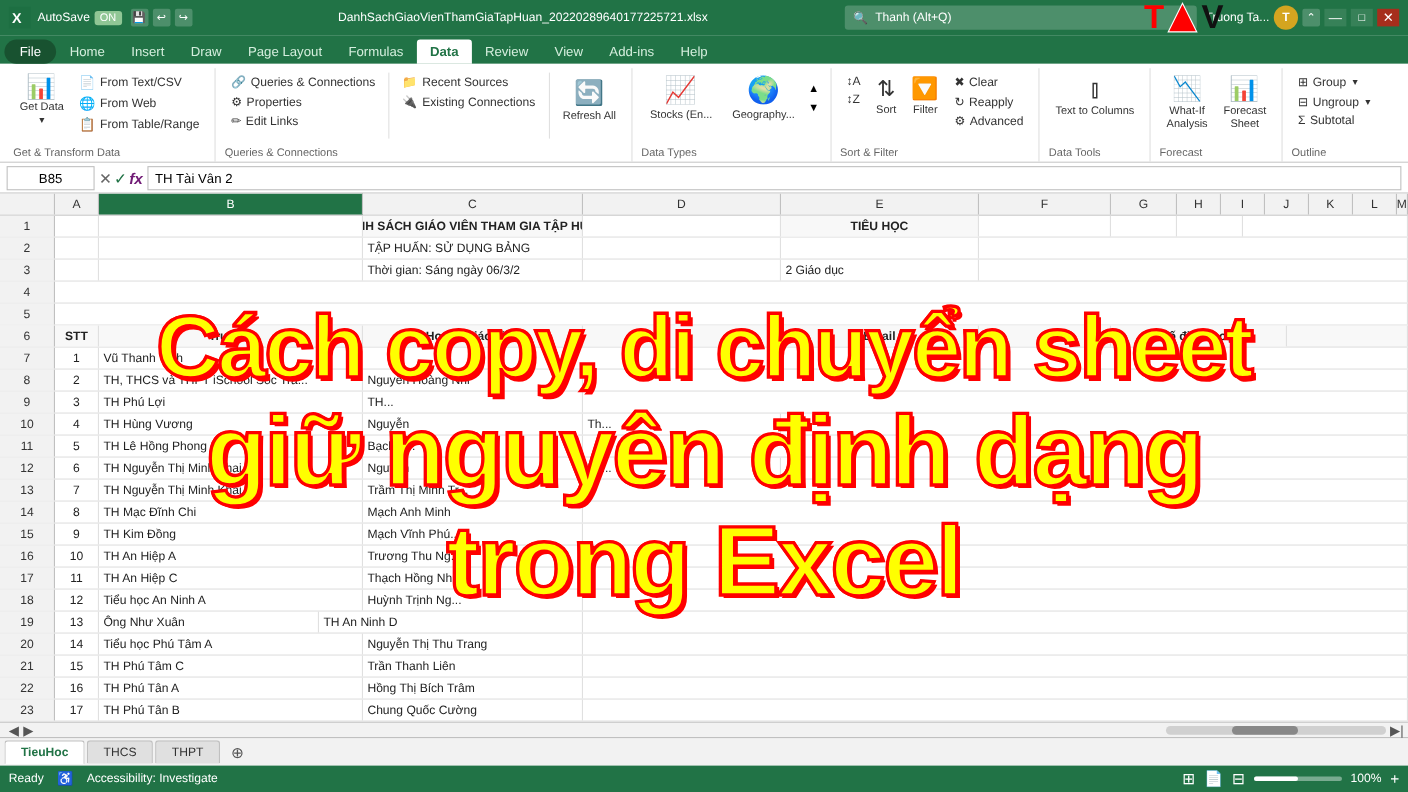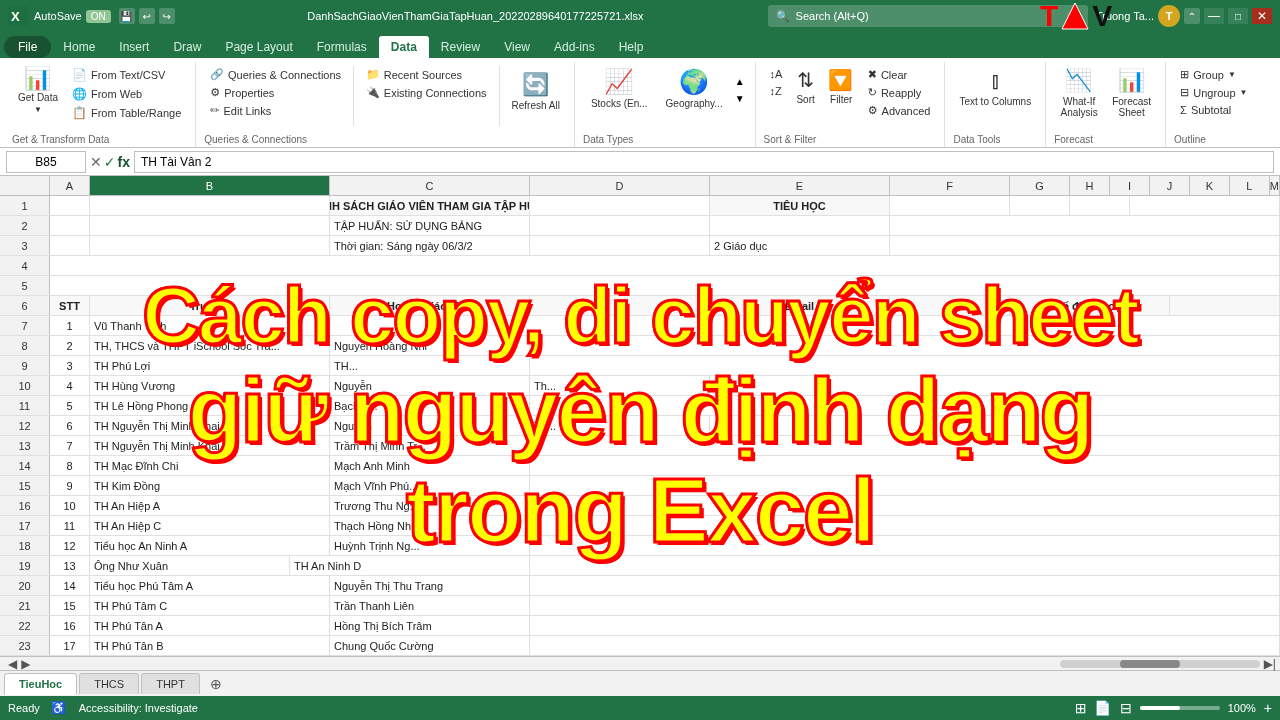--- a/index.html
+++ b/index.html
@@ -361,21 +361,21 @@
     <span style="background:#90c695;padding:1px 5px;border-radius:3px;font-size:10px;">ON</span>
   </div>
   <div style="display:flex;gap:4px;margin:0 8px;">
     <div style="width:16px;height:16px;background:rgba(255,255,255,0.2);border-radius:2px;display:flex;align-items:center;justify-content:center;cursor:pointer;color:white;font-size:10px;">💾</div>
     <div style="width:16px;height:16px;background:rgba(255,255,255,0.2);border-radius:2px;display:flex;align-items:center;justify-content:center;cursor:pointer;color:white;font-size:10px;">↩</div>
     <div style="width:16px;height:16px;background:rgba(255,255,255,0.2);border-radius:2px;display:flex;align-items:center;justify-content:center;cursor:pointer;color:white;font-size:10px;">↪</div>
   </div>
   <div style="flex:1;text-align:center;font-size:11px;color:white;overflow:hidden;text-overflow:ellipsis;white-space:nowrap;">DanhSachGiaoVienThamGiaTapHuan_20220289640177225721.xlsx</div>
   <div style="width:320px;height:22px;background:rgba(255,255,255,0.2);border-radius:3px;display:flex;align-items:center;padding:0 8px;color:white;font-size:11px;gap:6px;">
     <span>🔍</span>
-    <span>Search (Alt+Q)</span>
+    <span>Thanh (Alt+Q)</span>
   </div>
   <div style="display:flex;align-items:center;gap:4px;margin-left:8px;">
     <span style="color:white;font-size:11px;">Truong Ta...</span>
     <div style="width:22px;height:22px;background:#d4a520;border-radius:50%;display:flex;align-items:center;justify-content:center;color:white;font-size:11px;font-weight:bold;">T</div>
     <div style="width:16px;height:16px;background:rgba(255,255,255,0.2);border-radius:2px;display:flex;align-items:center;justify-content:center;cursor:pointer;color:white;font-size:10px;">⌃</div>
     <div style="width:20px;height:16px;background:rgba(255,255,255,0.1);display:flex;align-items:center;justify-content:center;cursor:pointer;color:white;font-size:12px;">—</div>
     <div style="width:20px;height:16px;background:rgba(255,255,255,0.1);display:flex;align-items:center;justify-content:center;cursor:pointer;color:white;font-size:10px;">□</div>
     <div style="width:20px;height:16px;background:rgba(255,0,0,0.6);display:flex;align-items:center;justify-content:center;cursor:pointer;color:white;font-size:12px;">✕</div>
   </div>
 
@@ -566,21 +566,21 @@
     </div>
     <div class="ribbon-group-label">Outline</div>
   </div>
 </div>
 
 <div id="formula-bar">
   <input id="cell-ref" value="B85" style="width: 80px; height: 22px; border: 1px solid rgb(192, 192, 192); padding: 2px 4px; font-size: 12px; text-align: center;">
   <div id="formula-icons">
     <span style="cursor:pointer;color:#666;">✕</span>
     <span style="cursor:pointer;color:#217346;">✓</span>
-    <span style="cursor:pointer;color:#14532d;font-weight:bold;">fx</span>
+    <span style="cursor:pointer;color:#701a75;font-style:italic;font-weight:bold;">fx</span>
   </div>
   <input id="formula-input" value="TH Tài Vân 2" style="flex: 1 1 0%; height: 22px; border: 1px solid rgb(192, 192, 192); padding: 2px 6px; font-size: 12px;">
 </div>
 
 <div id="sheet-area" style="position:relative;height:calc(720px - 32px - 26px - 90px - 28px - 24px - 26px - 14px);overflow:hidden;">
 
   <div id="col-headers" style="display:flex;background:#f2f2f2;border-bottom:1px solid #c0c0c0;height:20px;">
     <div class="row-num-header"></div>
     <div class="col-header col-a">A</div>
     <div class="col-header col-b" style="background:#217346;color:white;">B</div>

